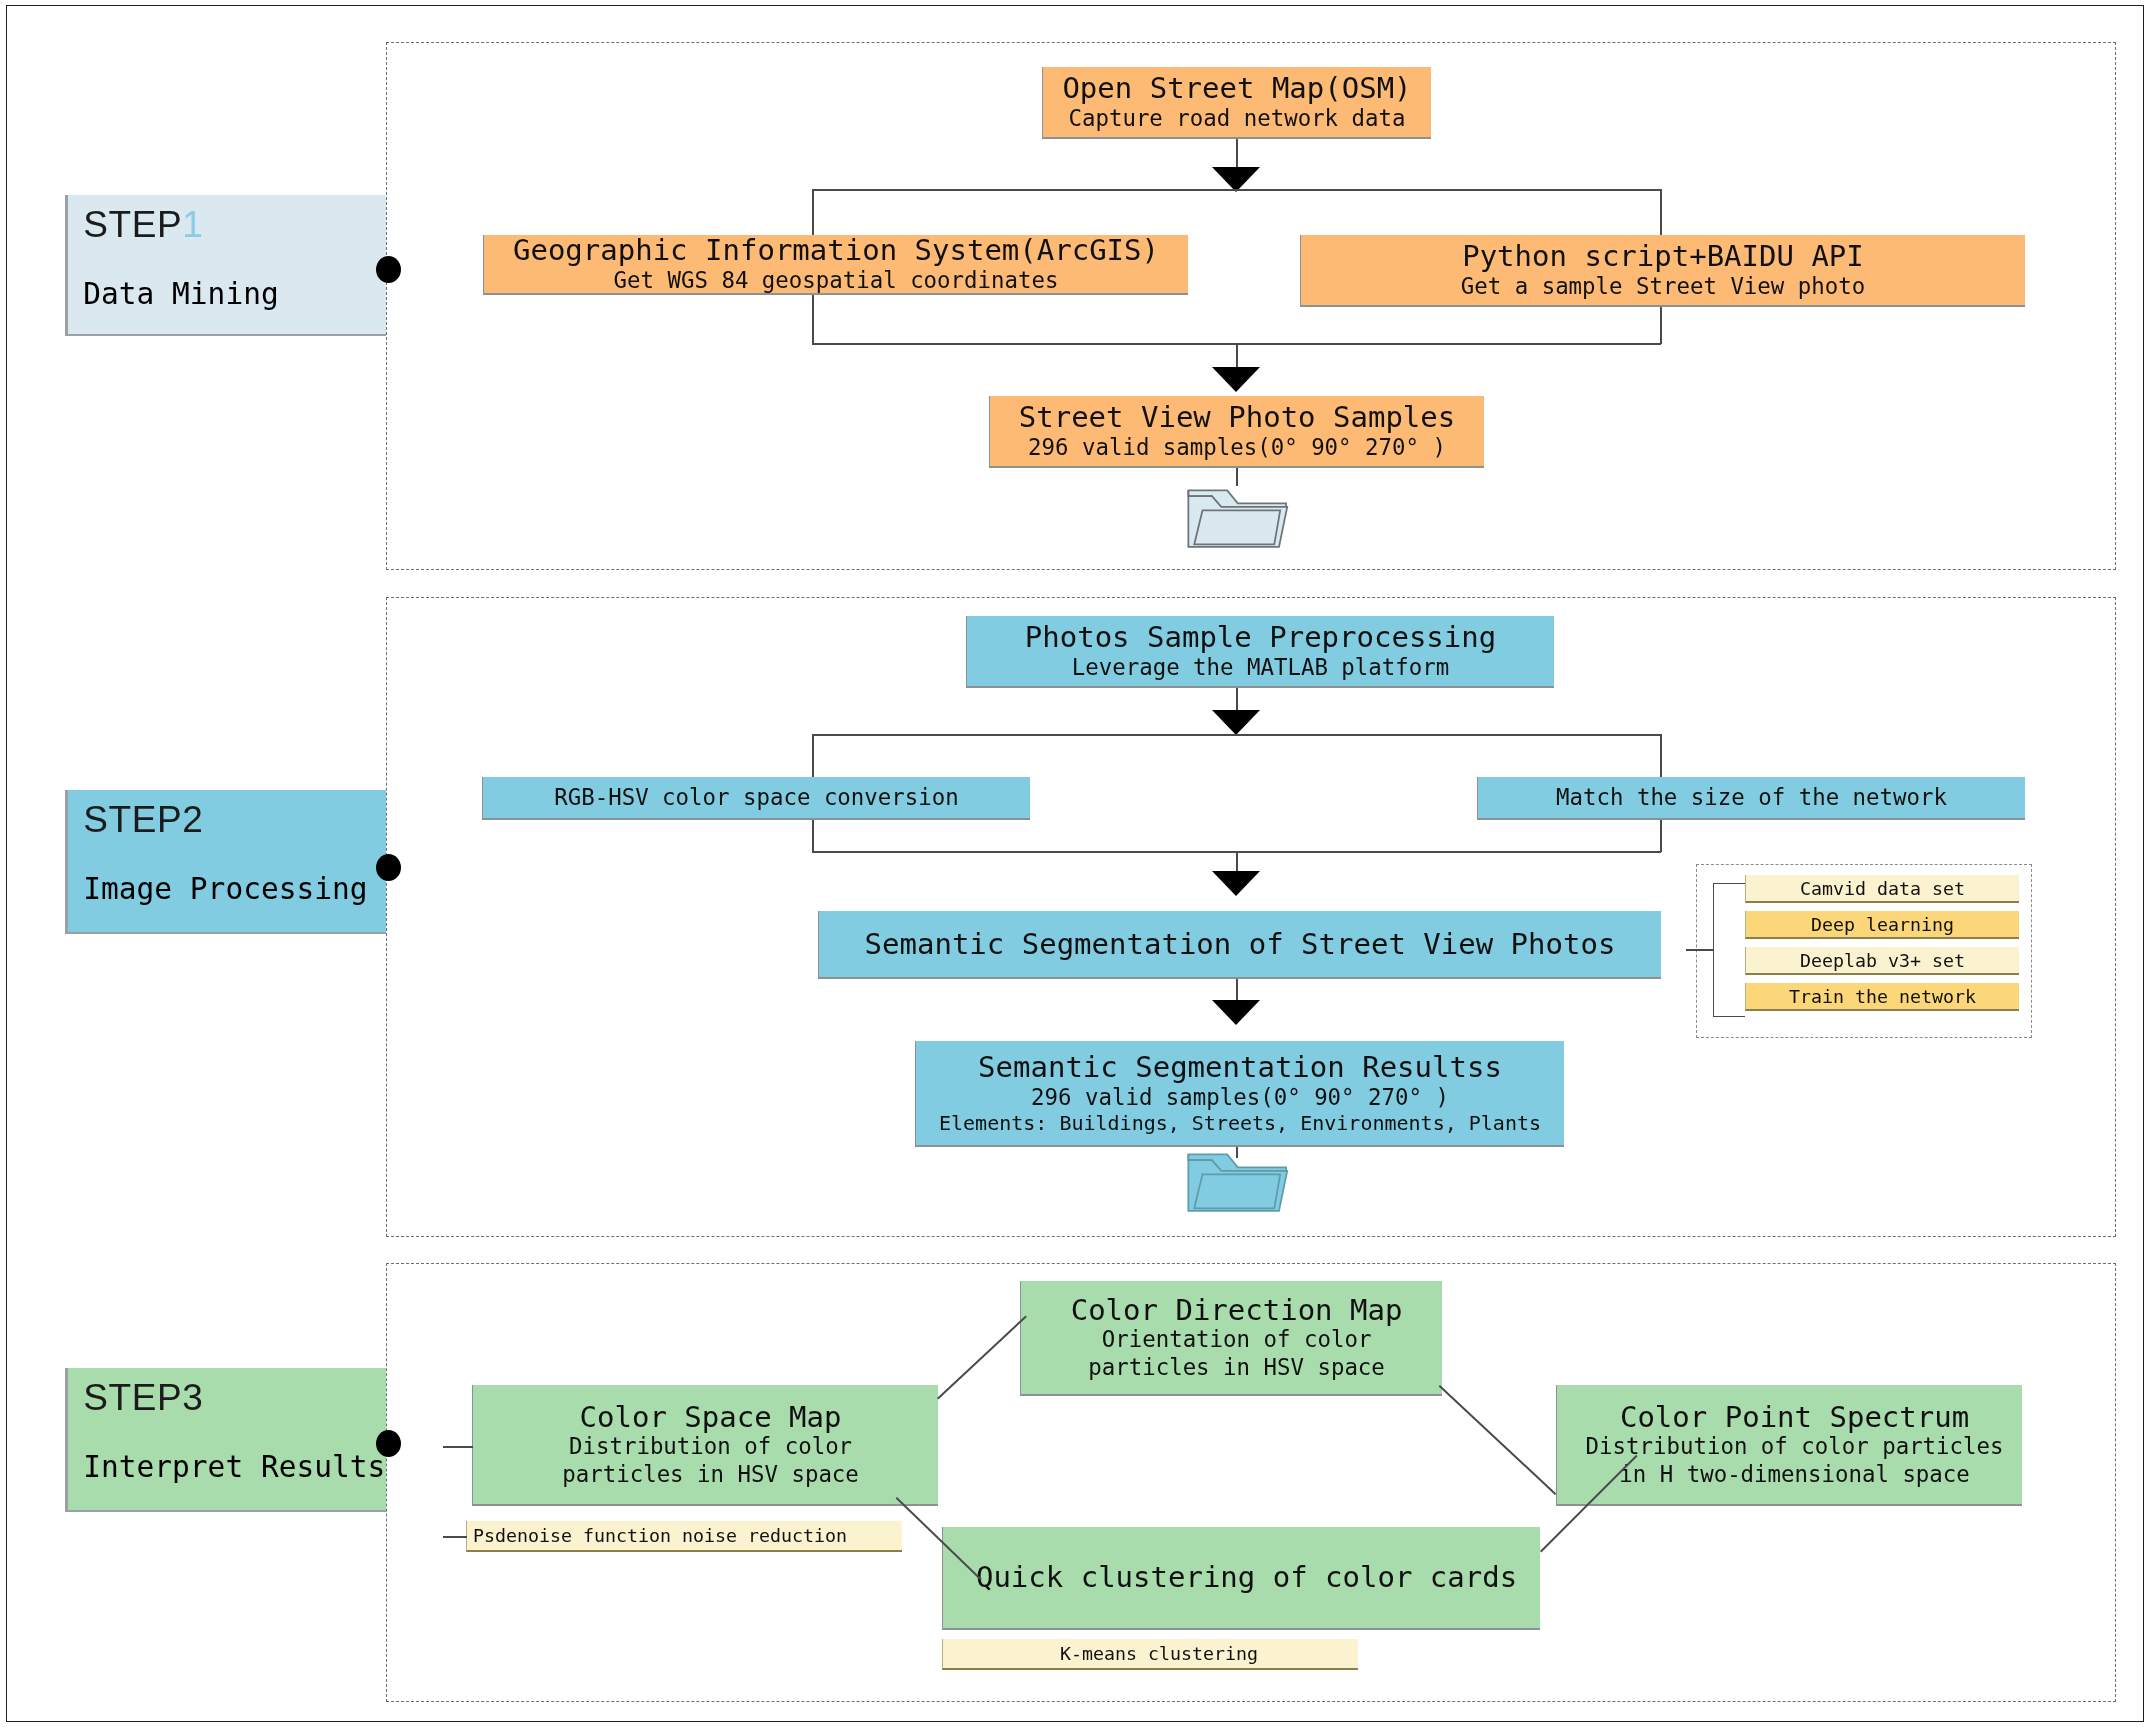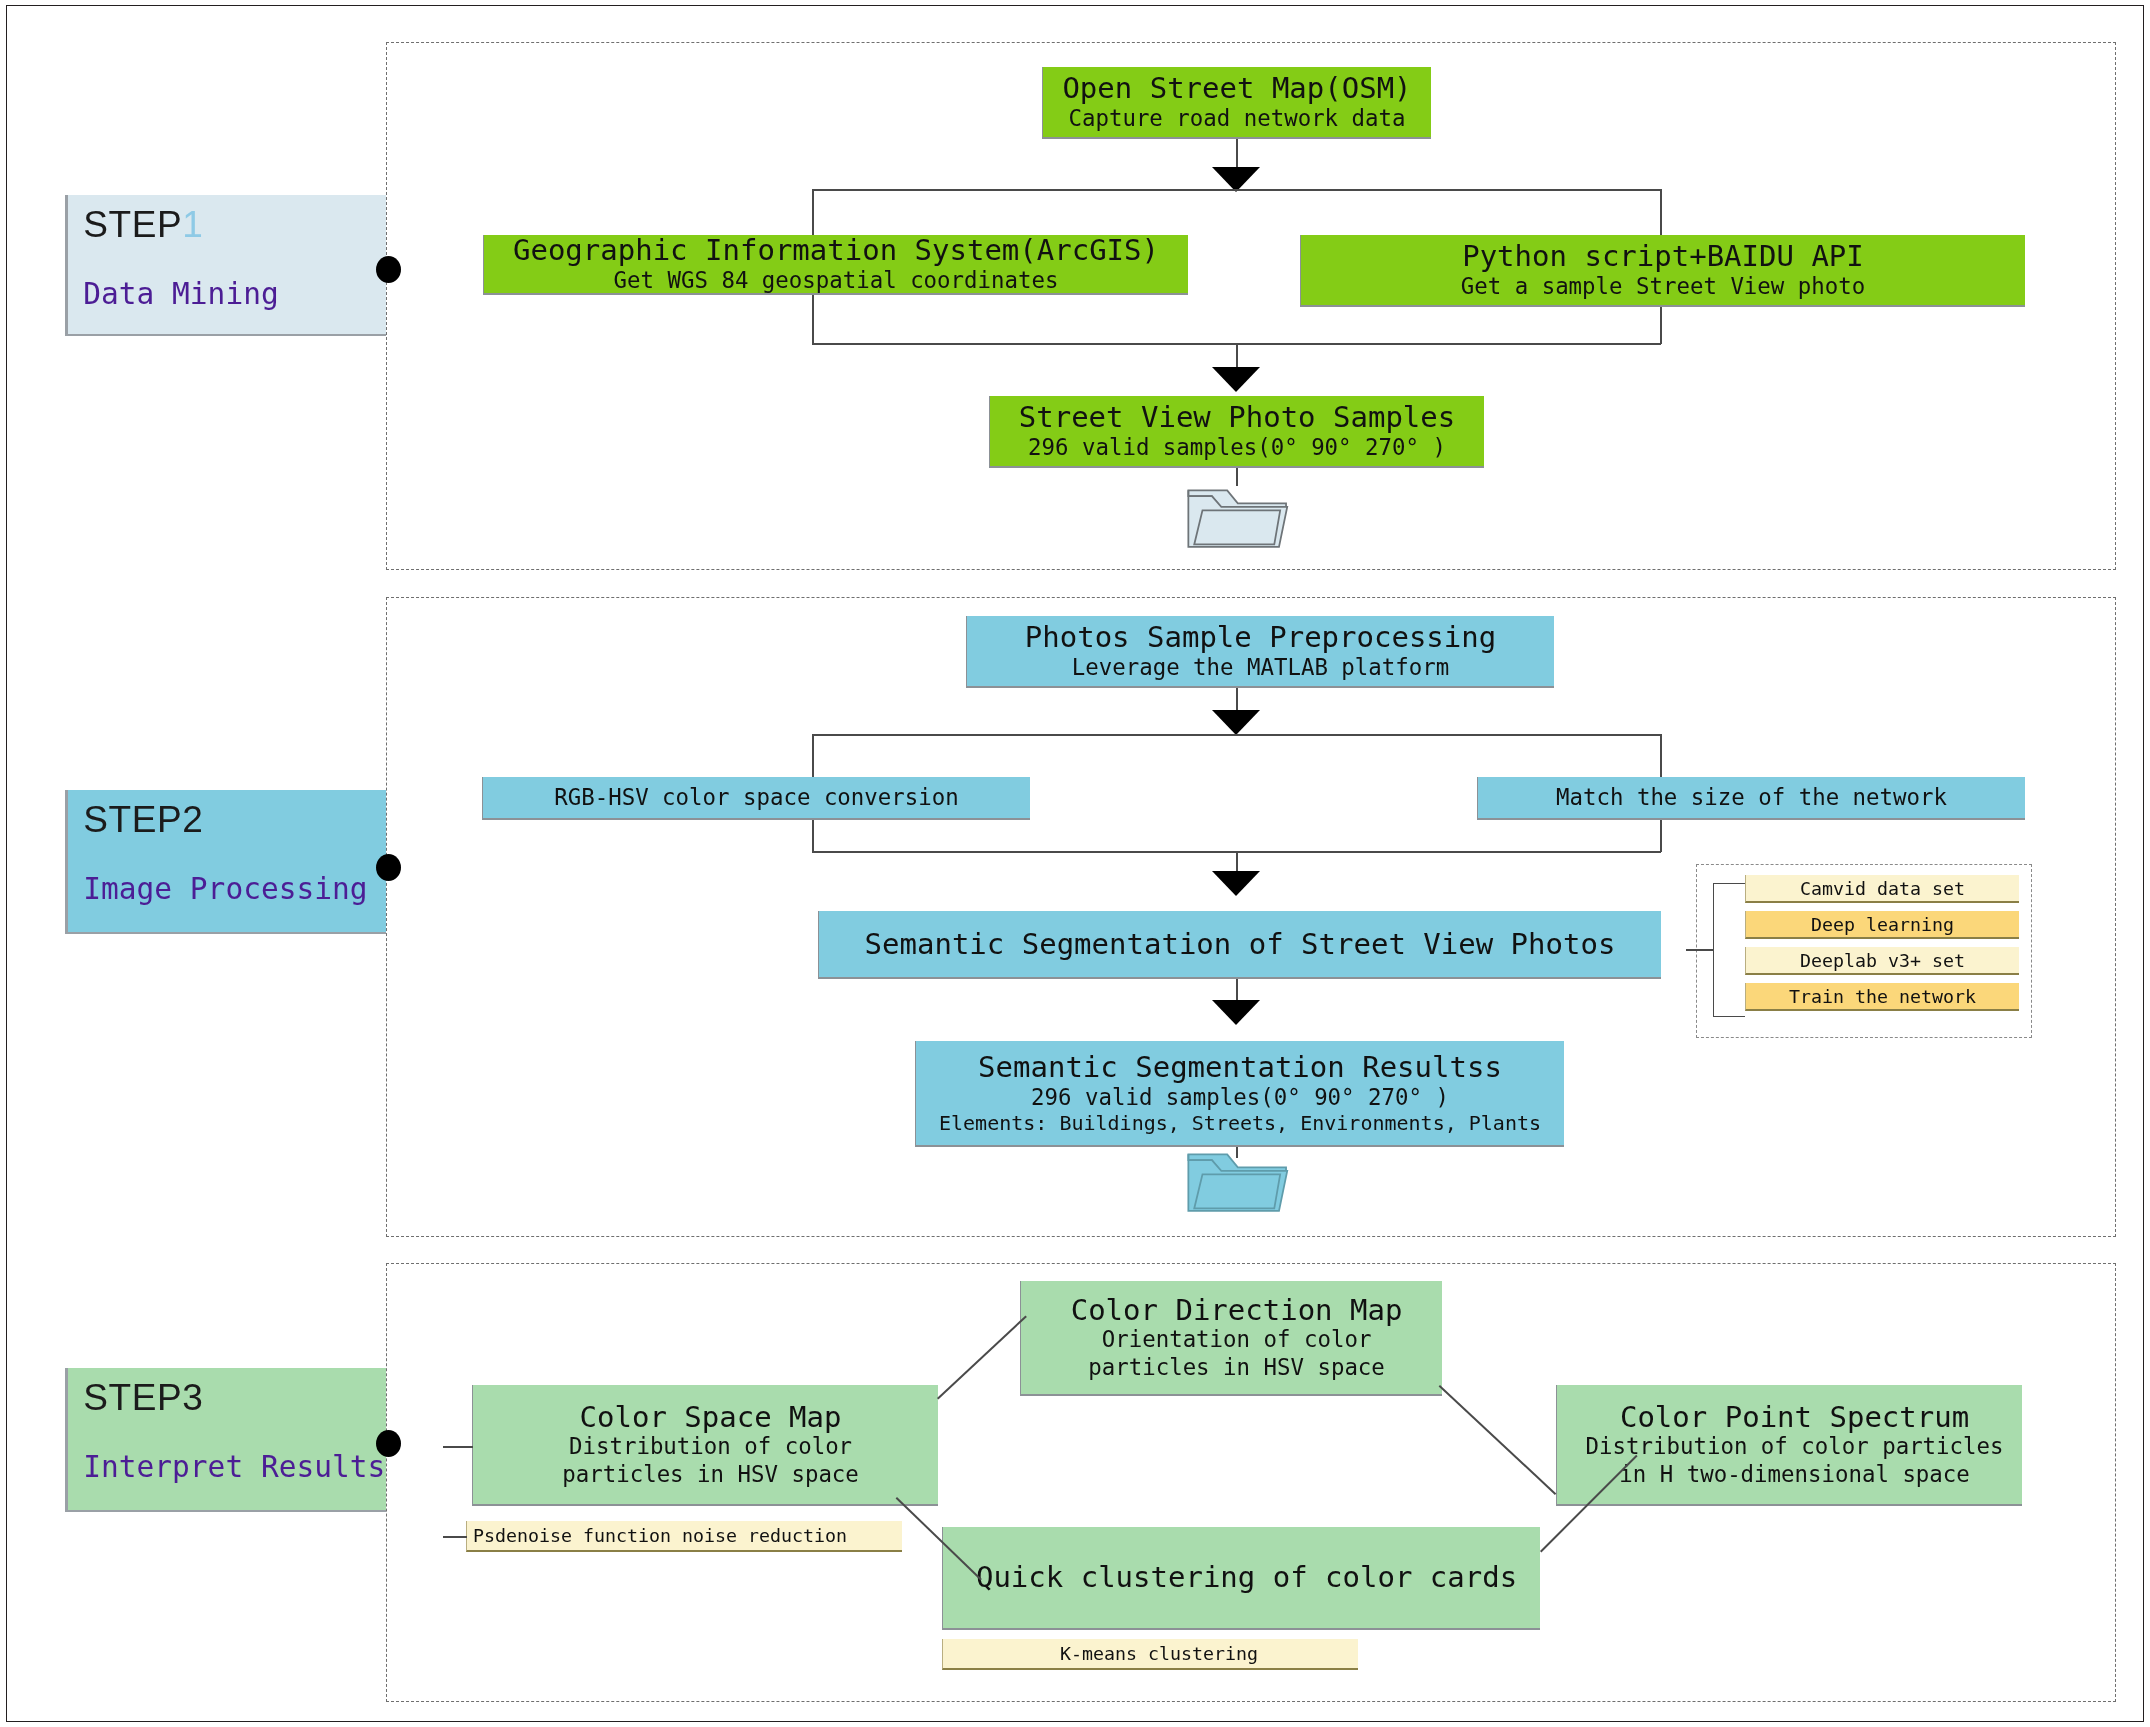--- a/index.html
+++ b/index.html
@@ -47,21 +47,21 @@
     color: #1b1b1b;
     letter-spacing: 0.6px;
     line-height: 1.05;
     white-space: nowrap;
   }
   .step-label .step-title .num-accent { color: #8ecae6; }
   .step-label .step-sub {
     margin-top: 33px;
     font-family: "DejaVu Sans Mono", monospace;
     font-size: 29.5px;
-    color: #4c1d95;
+    color: #000000;
     white-space: nowrap;
   }
   .label-s1 { background: #dae8ef; }
   .label-s2 { background: #81cce0; }
   .label-s3 { background: #a9dcad; }
 
   
   .anchor-dot {
     position: absolute;
     width: 25px; height: 27px;
@@ -93,21 +93,21 @@
     color: #111;
     line-height: 1.22;
     white-space: nowrap;
   }
   .box .t3 {
     font-size: 20px;
     color: #111;
     line-height: 1.2;
     white-space: nowrap;
   }
-  .fill-lightblue { background: #84cc16; }
+  .fill-lightblue { background: #fdba74; }
   .fill-blue      { background: #81cce0; }
   .fill-green     { background: #a9dcad; padding-left: 16px; }
   .fill-yellow-lt { background: #fbf3cf; }
   .fill-yellow-dk { background: #fbd77a; }
 
   .mini {
     position: absolute;
     box-sizing: border-box;
     display: flex;
     align-items: center;

